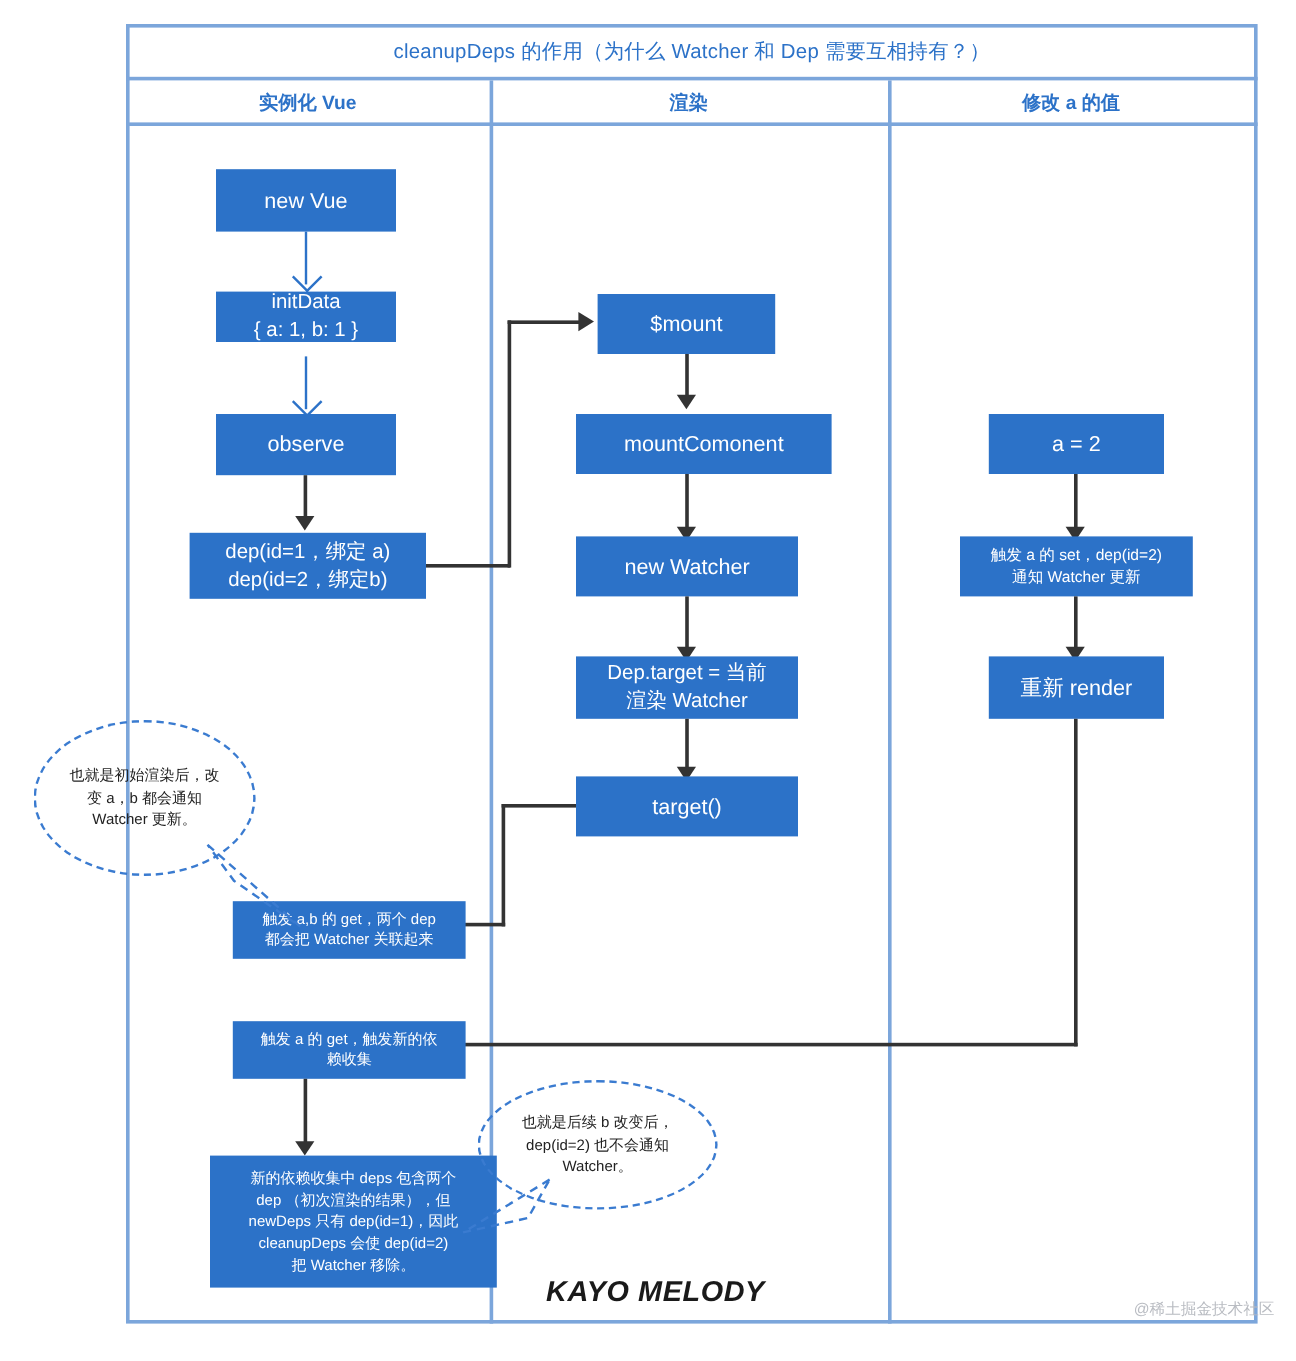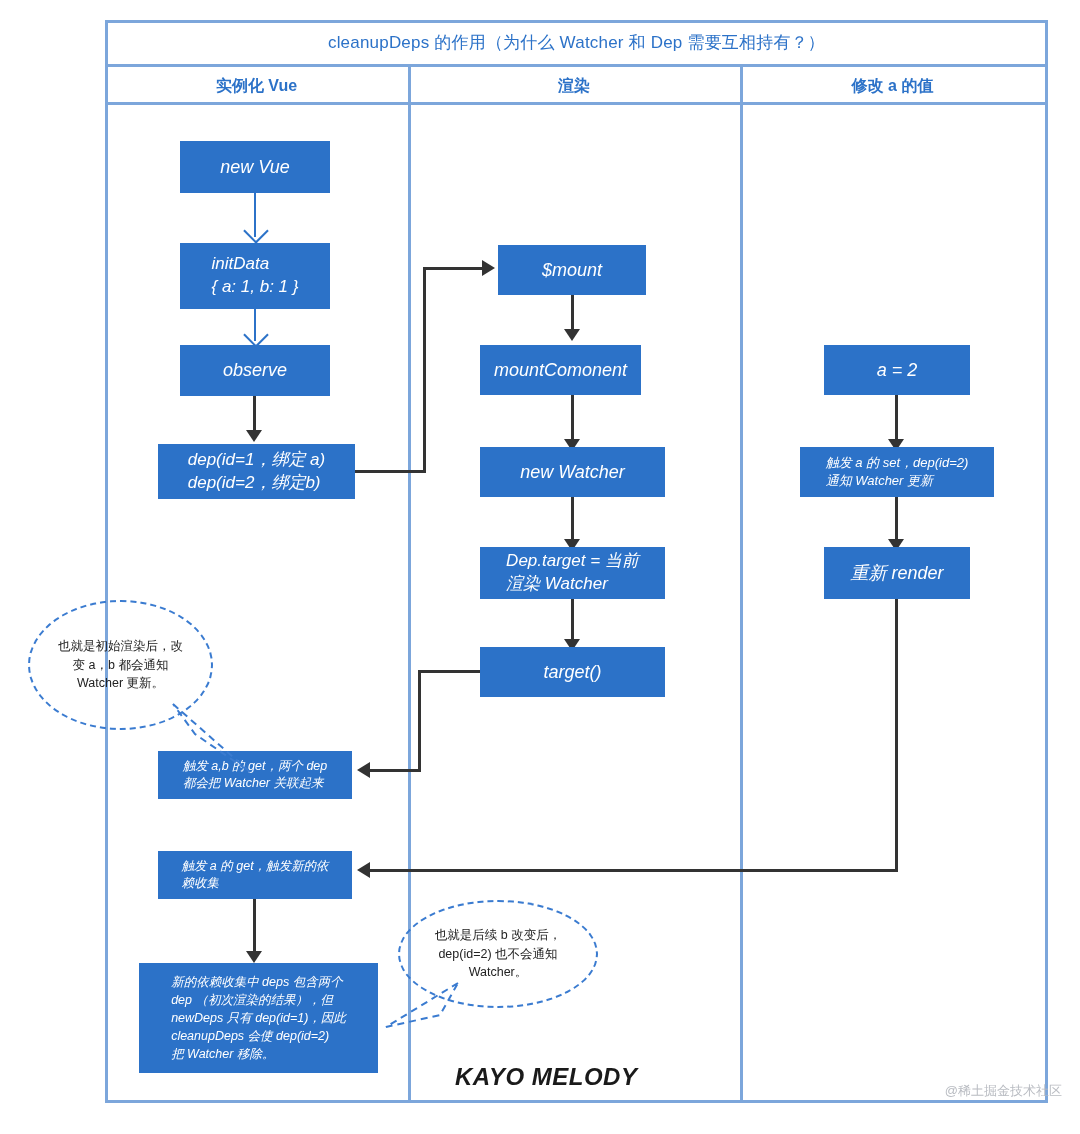--- a/index.html
+++ b/index.html
@@ -75,30 +75,29 @@
   .vdiv2 { left: 740px; }
 
   
   .box {
     position: absolute;
     background: #2c72c8;
     color: #ffffff;
     display: flex;
     align-items: center;
     justify-content: center;
-    text-align: left;
+    text-align: center;
     box-sizing: border-box;
     line-height: 1.35;
     white-space: pre-line;
-    font-style: italic;
   }
   .b-lg  { font-size: 18px; }
   .b-md  { font-size: 17px; }
   .b-sm  { font-size: 13px; }
-  .b-xs  { font-size: 12.5px; }
+  .b-xs  { font-size: 12.5px; margin-left: 36px; }
 
   
   .seg {
     position: absolute;
     background: #333333;
   }
   .seg-thin { background: #2c72c8; }
 
   .arrow-down {
     position: absolute;
@@ -184,21 +183,21 @@
     <div class="header-cell hc3">修改 a 的值</div>
   </div>
   <div class="vdiv vdiv1"></div>
   <div class="vdiv vdiv2"></div>
 
   <div class="box b-lg" style="left:180px; top:141px; width:150px; height:52px;">new Vue</div>
 
   <div class="seg seg-thin" style="left:254px; top:193px; width:2px; height:44px;"></div>
   <div class="chev" style="left:247px; top:222px;"></div>
 
-  <div class="box b-md" style="left:180px; top:243px; width:150px; height:66px;">initData
+  <div class="box b-md" style="left:180px; top:243px; width:150px; height:42px;">initData
 { a: 1, b: 1 }</div>
 
   <div class="seg seg-thin" style="left:254px; top:297px; width:2px; height:44px;"></div>
   <div class="chev" style="left:247px; top:326px;"></div>
 
   <div class="box b-lg" style="left:180px; top:345px; width:150px; height:51px;">observe</div>
 
   <div class="seg" style="left:253px; top:396px; width:3px; height:38px;"></div>
   <div class="arrow-down" style="left:246px; top:430px;"></div>
 
@@ -208,21 +207,21 @@
   <div class="seg" style="left:355px; top:470px; width:70px; height:3px;"></div>
   <div class="seg" style="left:423px; top:267px; width:3px; height:206px;"></div>
   <div class="seg" style="left:423px; top:267px; width:60px; height:3px;"></div>
   <div class="arrow-right" style="left:482px; top:260px;"></div>
 
   <div class="box b-lg" style="left:498px; top:245px; width:148px; height:50px;">$mount</div>
 
   <div class="seg" style="left:571px; top:295px; width:3px; height:38px;"></div>
   <div class="arrow-down" style="left:564px; top:329px;"></div>
 
-  <div class="box b-lg" style="left:480px; top:345px; width:161px; height:50px;">mountComonent</div>
+  <div class="box b-lg" style="left:480px; top:345px; width:213px; height:50px;">mountComonent</div>
 
   <div class="seg" style="left:571px; top:395px; width:3px; height:48px;"></div>
   <div class="arrow-down" style="left:564px; top:439px;"></div>
 
   <div class="box b-lg" style="left:480px; top:447px; width:185px; height:50px;">new Watcher</div>
 
   <div class="seg" style="left:571px; top:497px; width:3px; height:46px;"></div>
   <div class="arrow-down" style="left:564px; top:539px;"></div>
 
   <div class="box b-md" style="left:480px; top:547px; width:185px; height:52px;">Dep.target = 当前

